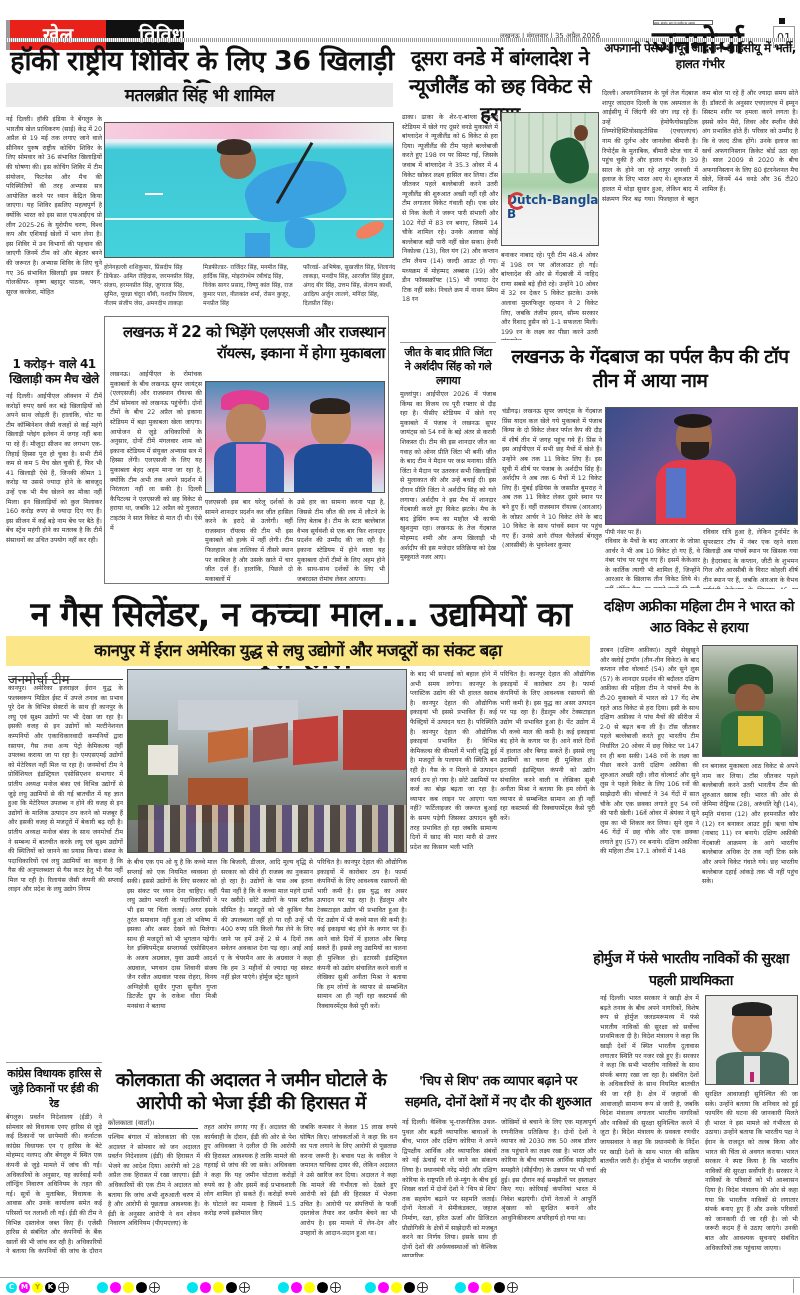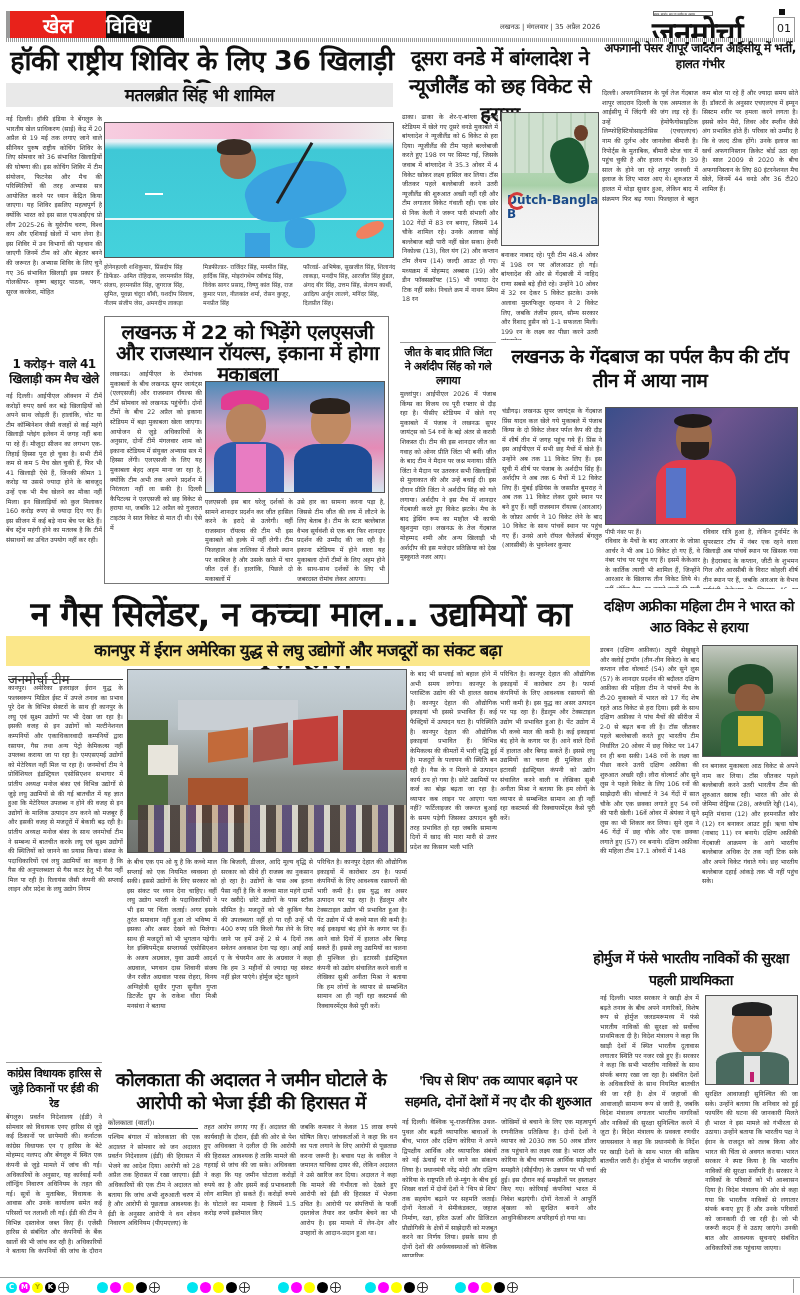--- a/index.html
+++ b/index.html
@@ -17,24 +17,24 @@
   .cmyk { display: flex; align-items: center; gap: 2px; }
   .dot { width: 11px; height: 11px; border-radius: 50%; font-size: 7px; color: #fff; text-align: center; line-height: 11px; font-weight: bold; }
   .reg { width: 11px; height: 11px; border-radius: 50%; border: 1px solid #333; position: relative; }
   .reg::before { content: ""; position: absolute; left: 4px; top: 0; width: 1px; height: 9px; background: #333; }
   .reg::after { content: ""; position: absolute; top: 4px; left: 0; height: 1px; width: 9px; background: #333; }
   .caption { font-size: 6px; line-height: 9px; color: #333; }
 </style>
 </head>
 <body>
 
-<div class="abs" style="left:0;top:5px;width:660px;height:40px;">
+<div class="abs" style="left:0;top:14px;width:660px;height:40px;">
   <div class="abs" style="left:6px;top:6px;width:4px;height:30px;background:#999;"></div>
   <div class="abs tab-red" style="left:10px;top:6px;width:96px;height:30px;font-size:20px;font-weight:bold;text-align:center;line-height:30px;">खेल</div>
-  <div class="abs tab-black" style="left:106px;top:6px;width:78px;height:30px;font-size:20px;font-weight:bold;text-align:left;line-height:30px;">विविध</div>
+  <div class="abs tab-black" style="left:106px;top:6px;width:78px;height:30px;font-size:20px;font-weight:bold;text-align:right;line-height:30px;">विविध</div>
   <div class="abs" style="left:500px;top:17px;font-size:7px;color:#333;">लखनऊ | मंगलवार | 35 अप्रैल 2026</div>
   <div class="abs" style="left:653px;top:6px;width:60px;height:5px;border:1px solid #666;font-size:2.5px;overflow:hidden;">स्वतंत्र, स्वाधीन, सत्य एवं जनहित का अखबार</div>
   <div class="abs" style="left:652px;top:6px;font-size:31px;font-weight:bold;color:#111;letter-spacing:-1px;">जनमोर्चा</div>
   <div class="abs" style="left:773px;top:12px;width:22px;height:22px;border:1px solid #999;font-size:11px;text-align:center;line-height:22px;">01</div>
   <div class="abs" style="left:779px;top:4px;width:6px;height:6px;background:#111;"></div>
 </div>
 <div class="abs dotline" style="left:6px;top:38px;width:790px;"></div>
 
 <div class="abs hd" style="left:6px;top:44px;width:392px;font-size:27px;line-height:34px;">हॉकी राष्ट्रीय शिविर के लिए 36 खिलाड़ी घोषित</div>
 <div class="abs sub-banner" style="left:6px;top:83px;width:387px;height:24px;">
@@ -54,21 +54,21 @@
   <div class="abs" style="left:140px;top:110px;width:25px;height:26px;background:#3aa2e0;"></div>
 </div>
 <div class="abs caption" style="left:104px;top:262px;width:93px;height:45px;">होनेनहल्ली शशिकुमार, प्रिंसदीप सिंह डिफेंडर- अमित रोहिदास, जरमनप्रीत सिंह, संजय, हरमनप्रीत सिंह, जुगराज सिंह, सुमित, पूवन्ना चंदूरा बॉबी, यशदीप सिवाच, नीलम संजीप जेस, अमनदीप लाकड़ा</div>
 <div class="abs caption" style="left:203px;top:262px;width:93px;height:55px;">मिडफील्डर- राजिंदर सिंह, मनमीत सिंह, हार्दिक सिंह, मोइरांगथेम रबीचंद्र सिंह, विवेक सागर प्रसाद, विष्णु कांत सिंह, राज कुमार पाल, नीलकांत शर्मा, रोसन कुजूर, मनप्रीत सिंह</div>
 <div class="abs caption" style="left:303px;top:262px;width:93px;height:55px;">फॉरवर्ड- अभिषेक, सुखजीत सिंह, शिलानंद लाकड़ा, मनदीप सिंह, आरजीत सिंह हुंडल, अंगद बीर सिंह, उत्तम सिंह, सेल्वम कार्थी, आदित्य अर्जुन लालगे, मनिंदर सिंह, दिलप्रीत सिंह।</div>
 
 <div class="abs hd" style="left:6px;top:357px;width:96px;font-size:12px;line-height:15px;">1 करोड़+ वाले 41 खिलाड़ी कम मैच खेले</div>
 <div class="abs txt" style="left:6px;top:391px;width:96px;height:198px;">नई दिल्ली। आईपीएल ऑक्शन में टीमें करोड़ों रुपए खर्च कर बड़े खिलाड़ियों को अपने साथ जोड़ती हैं। हालांकि, चोट या टीम कॉम्बिनेशन जैसी वजहों से कई महंगे खिलाड़ी प्लेइंग इलेवन में जगह नहीं बना पा रहे हैं। मौजूदा सीजन का लगभग एक-तिहाई हिस्सा पूरा हो चुका है। सभी टीमें कम से कम 5 मैच खेल चुकी हैं, फिर भी 41 खिलाड़ी ऐसे हैं, जिनकी कीमत 1 करोड़ या उससे ज्यादा होने के बावजूद उन्हें एक भी मैच खेलने का मौका नहीं मिला। इन खिलाड़ियों को कुल मिलाकर 160 करोड़ रुपए से ज्यादा दिए गए हैं। इस सीजन में कई बड़े नाम बेंच पर बैठे हैं। बेंच स्ट्रेंथ महंगी होने का मतलब है कि टीमें संसाधनों का उचित उपयोग नहीं कर रही।</div>
 
 <div class="abs box" style="left:104px;top:316px;width:285px;height:268px;"></div>
-<div class="abs hd" style="left:110px;top:322px;width:275px;font-size:20px;line-height:21px;">लखनऊ में 22 को भिड़ेंगे एलएसजी और राजस्थान रॉयल्स, इकाना में होगा मुकाबला</div>
+<div class="abs hd" style="left:110px;top:322px;width:275px;font-size:15px;line-height:21px;text-align:right;">लखनऊ में 22 को भिड़ेंगे एलएसजी और राजस्थान रॉयल्स, इकाना में होगा मुकाबला</div>
 <div class="abs txt" style="left:110px;top:369px;width:92px;height:210px;">लखनऊ। आईपीएल के रोमांचक मुकाबलों के बीच लखनऊ सुपर जायंट्स (एलएसजी) और राजस्थान रॉयल्स की टीमें सोमवार को लखनऊ पहुंचेंगी। दोनों टीमों के बीच 22 अप्रैल को इकाना स्टेडियम में बड़ा मुकाबला खेला जाएगा। आयोजन से जुड़े अधिकारियों के अनुसार, दोनों टीमें मंगलवार शाम को इकाना स्टेडियम में संयुक्त अभ्यास सत्र में हिस्सा लेंगी। एलएसजी के लिए यह मुकाबला बेहद अहम माना जा रहा है, क्योंकि टीम अभी तक अपने प्रदर्शन में निरंतरता नहीं ला सकी है। दिल्ली कैपिटल्स ने एलएसजी को छह विकेट से हराया था, जबकि 12 अप्रैल को गुजरात टाइटंस ने सात विकेट से मात दी थी। ऐसे में</div>
 <div class="abs photo" style="left:205px;top:381px;width:180px;height:112px;background:linear-gradient(180deg,#4e8bb8 0%,#c9a0c8 40%,#e58bb6 60%,#d8e6f0 100%);border:1px solid #555;">
   <div class="abs" style="left:15px;top:8px;width:48px;height:20px;background:#e23c93;border-radius:50% 50% 10% 10%;"></div>
   <div class="abs" style="left:20px;top:22px;width:40px;height:42px;background:#b9845f;border-radius:45%;"></div>
   <div class="abs" style="left:8px;top:60px;width:70px;height:55px;background:#2f5bab;border-radius:30% 30% 0 0;"></div>
   <div class="abs" style="left:30px;top:62px;width:30px;height:50px;background:#e87cc2;"></div>
   <div class="abs" style="left:105px;top:20px;width:40px;height:44px;background:#c08a63;border-radius:45%;"></div>
   <div class="abs" style="left:104px;top:16px;width:40px;height:16px;background:#2a221c;border-radius:50% 50% 20% 20%;"></div>
   <div class="abs" style="left:88px;top:62px;width:78px;height:55px;background:#1e4c96;border-radius:30% 30% 0 0;"></div>
 </div>

